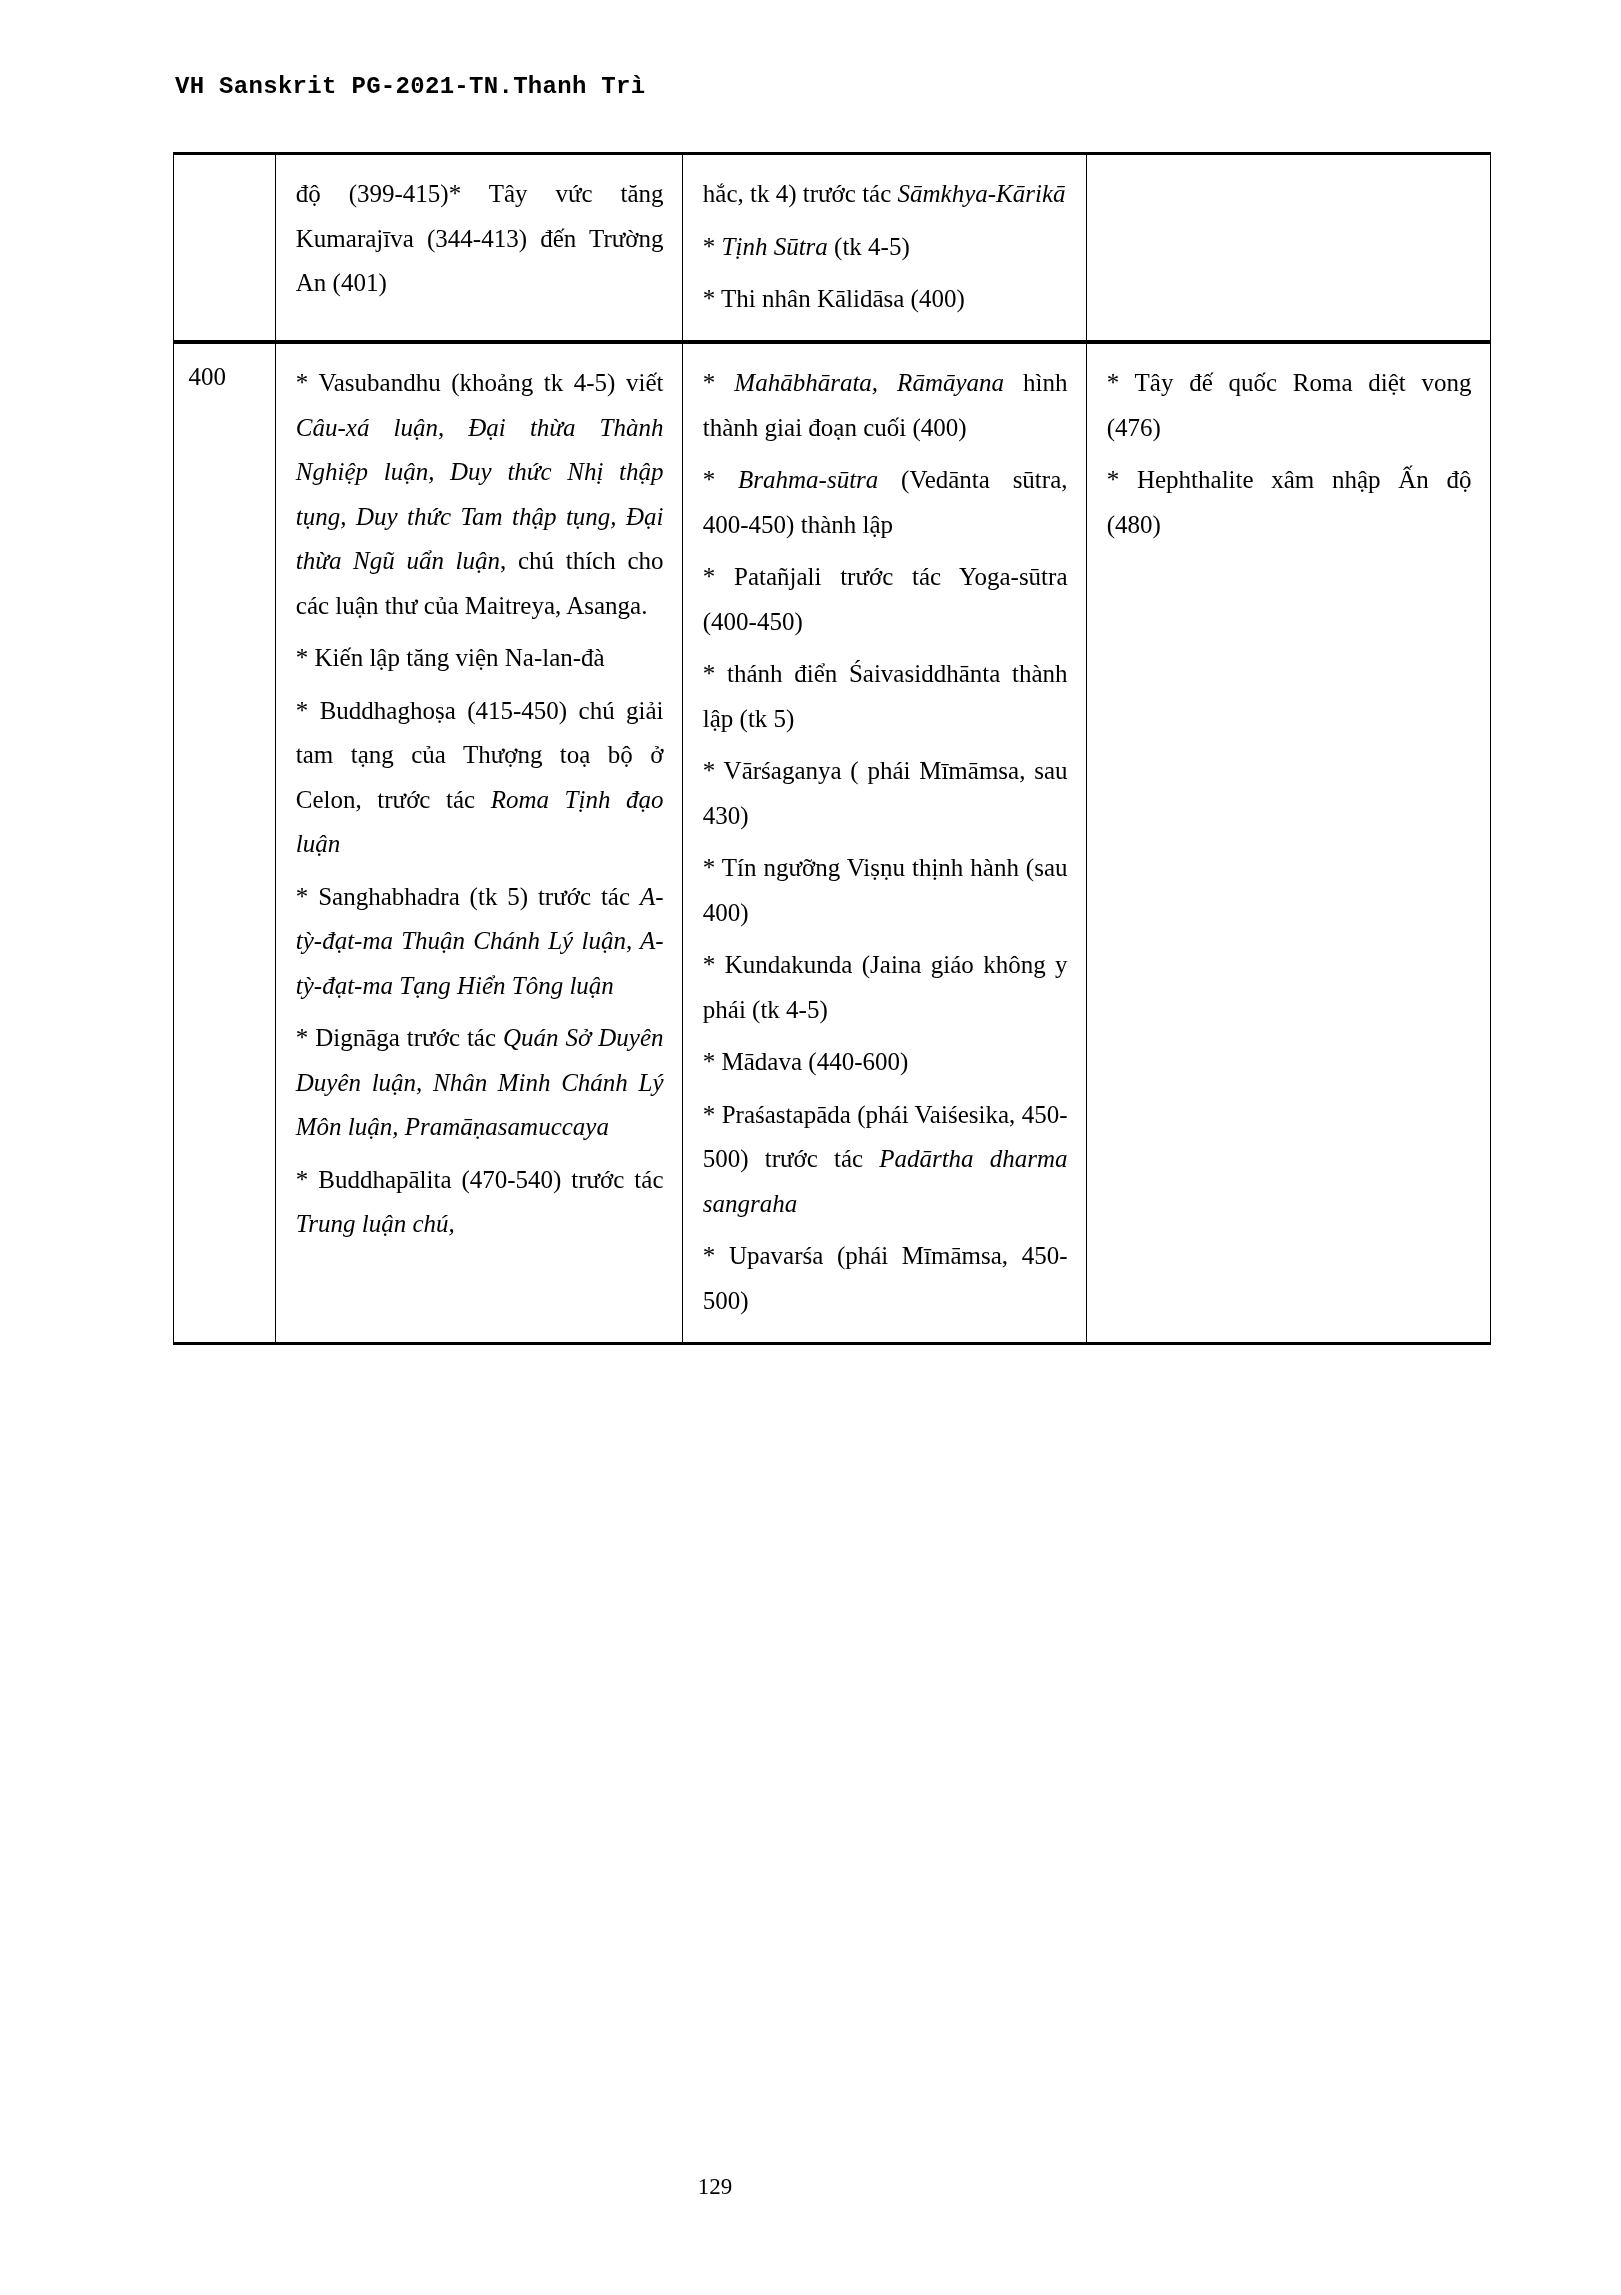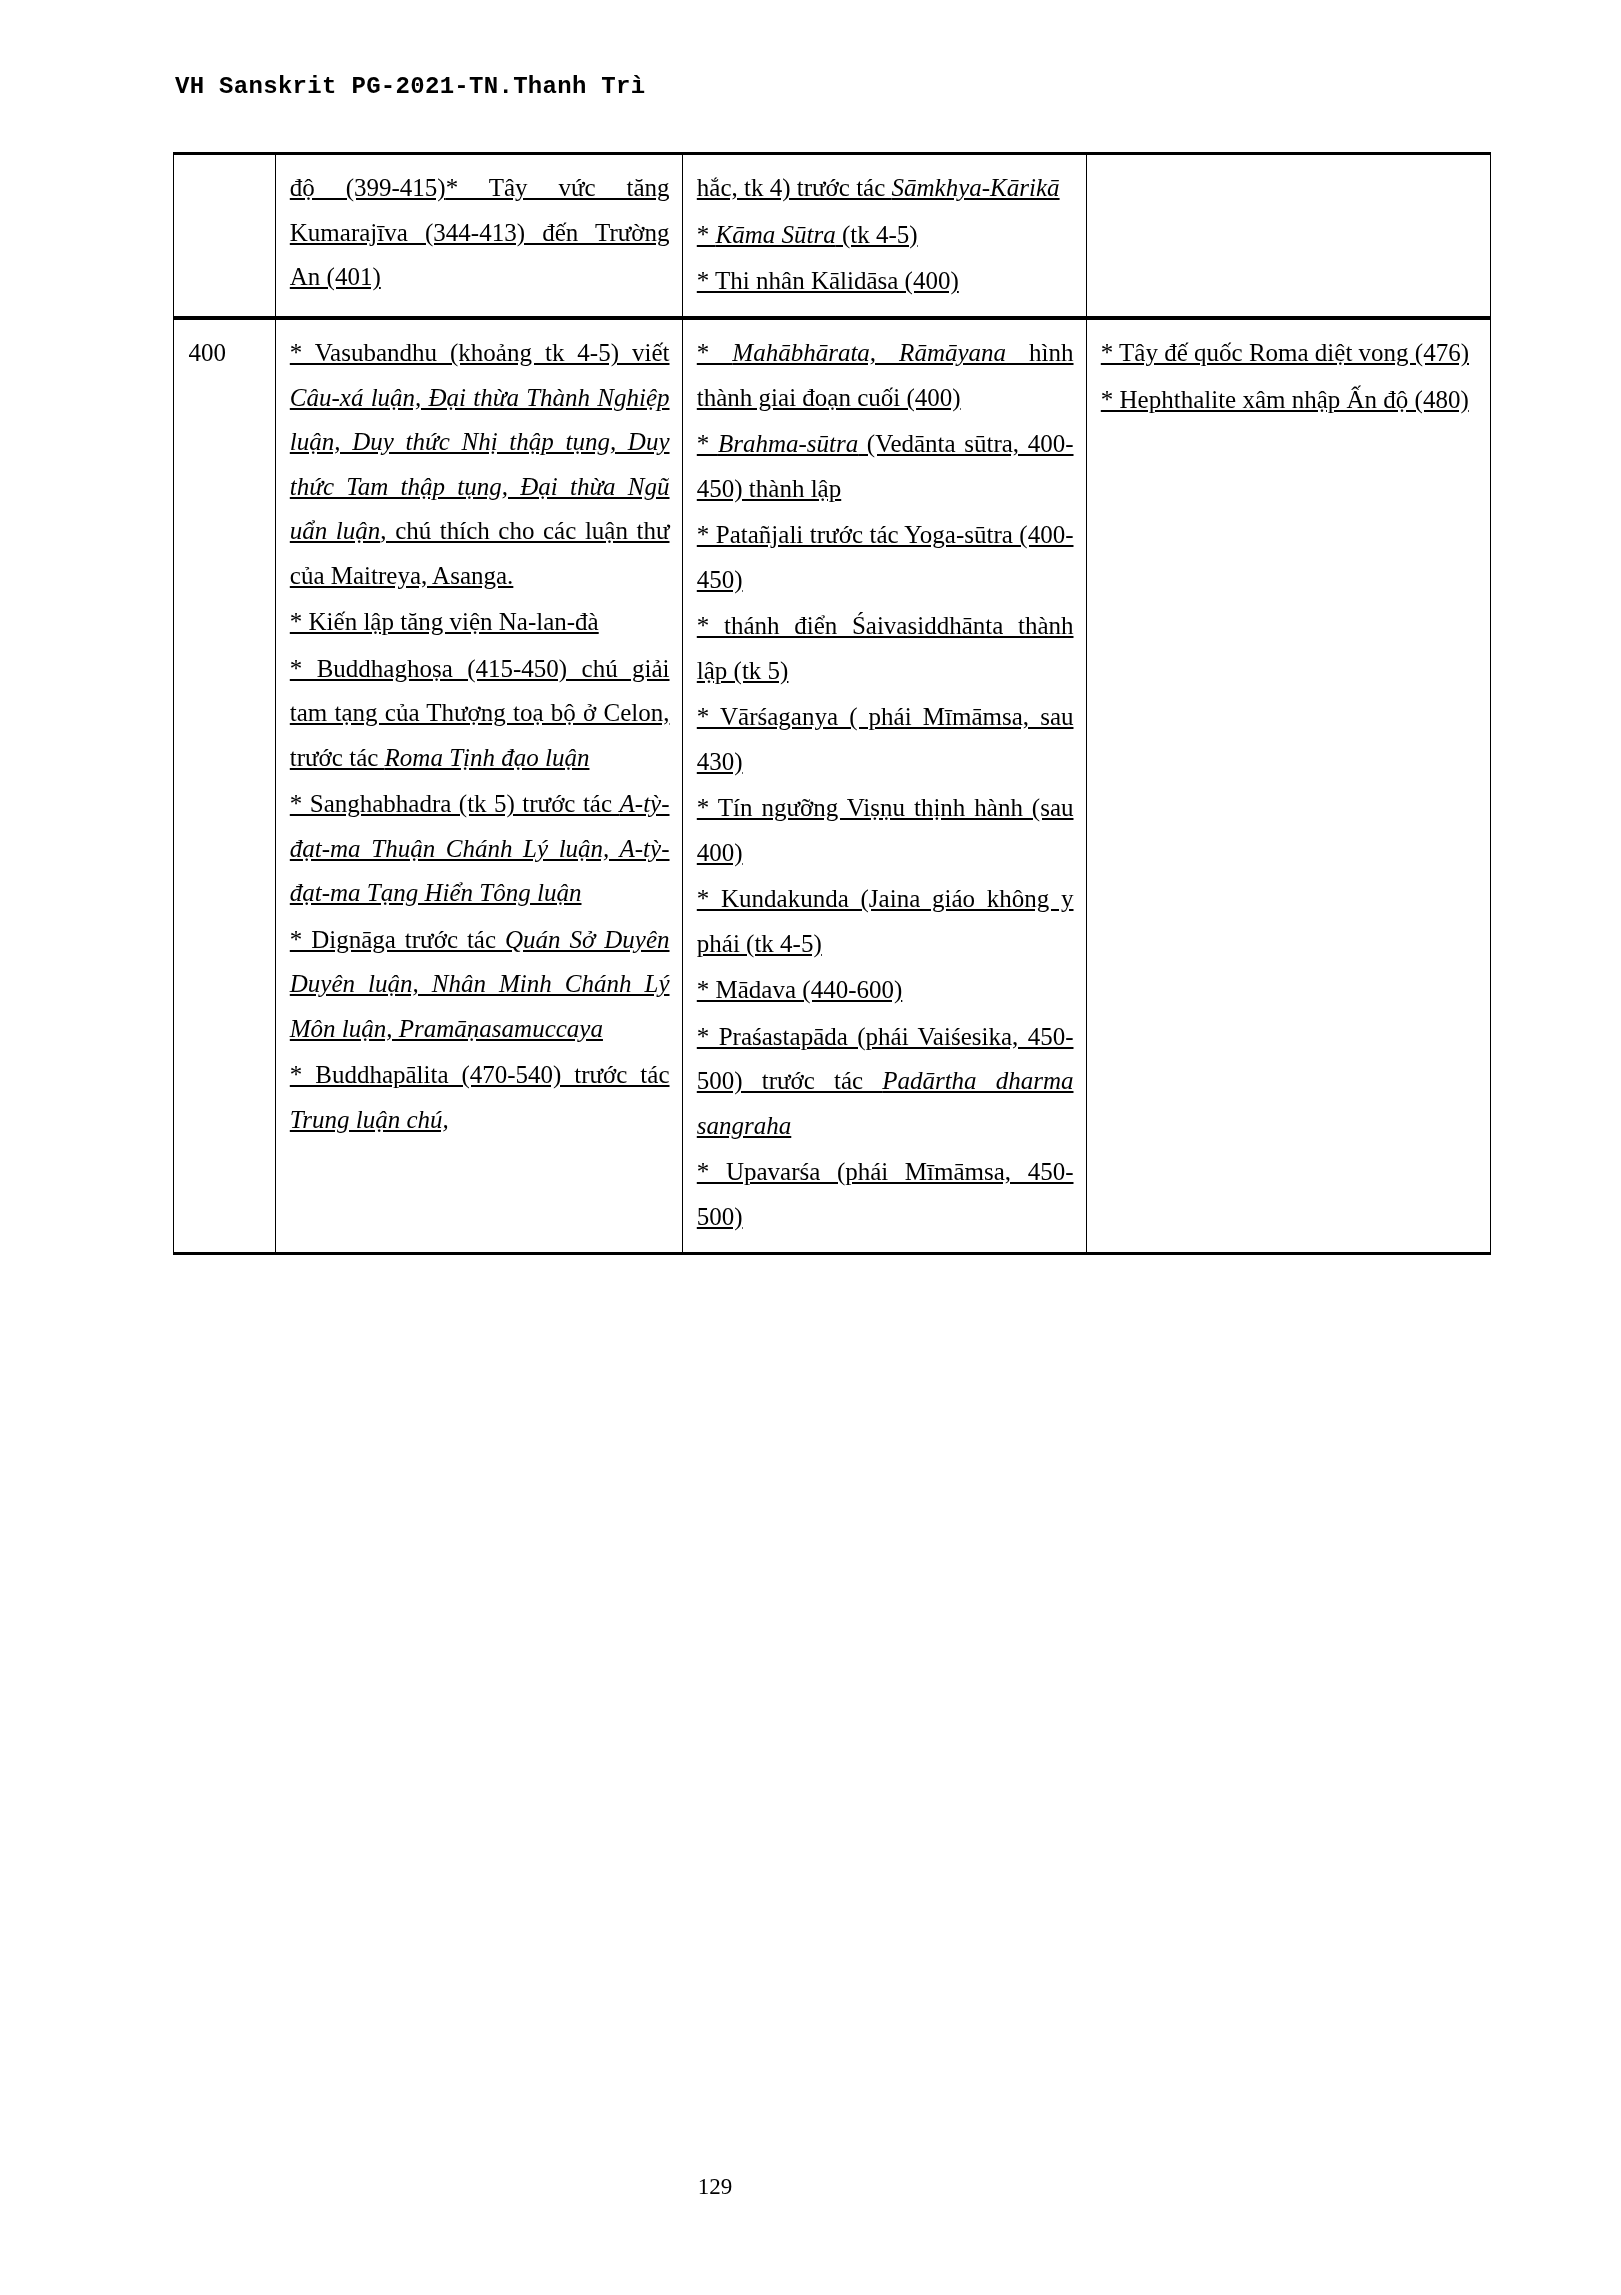--- a/index.html
+++ b/index.html
@@ -73,24 +73,23 @@
   td.year-cell {
     text-align: left;
     font-size: 25px;
     padding-left: 14.4px;
     padding-top: 10.5px;
     font-family: Liberation Serif, serif;
   }
 
   
   .cell-p {
-    margin: 2px;
+    margin: 8px;
     text-align: justify;
     text-justify: inter-word;
-    text-decoration: underline;
   }
   .cell-p.last { text-align: left; }
   .cell-p.justified { text-align: justify; }
 
   em.ttl {
     font-style: italic;
   }
 
   
   .folio {
@@ -129,21 +128,21 @@
 
         <td>
           <div class="flow" id="r1c2">
               <p class="cell-p justified last"><span>độ (399-415)</span><span>* Tây vức tăng Kumarajīva (344-413) đến Trường An (401)</span></p>
             </div>
         </td>
 
         <td>
           <div class="flow" id="r1c3">
               <p class="cell-p justified"><span>hắc, tk 4) trước tác </span><em class="ttl">Sāmkhya-Kārikā</em></p>
-              <p class="cell-p justified"><span>* </span><em class="ttl">Kāma Sūtra</em><span> (tk 4-5)</span></p>
+              <p class="cell-p justified"><span>* </span><em class="ttl">Tịnh Sūtra</em><span> (tk 4-5)</span></p>
               <p class="cell-p justified last"><span>* Thi nhân Kālidāsa (400)</span></p>
             </div>
         </td>
 
         <td></td>
       </tr>
 
       <tr class="row-main">
 
         <td class="year-cell">400</td>

